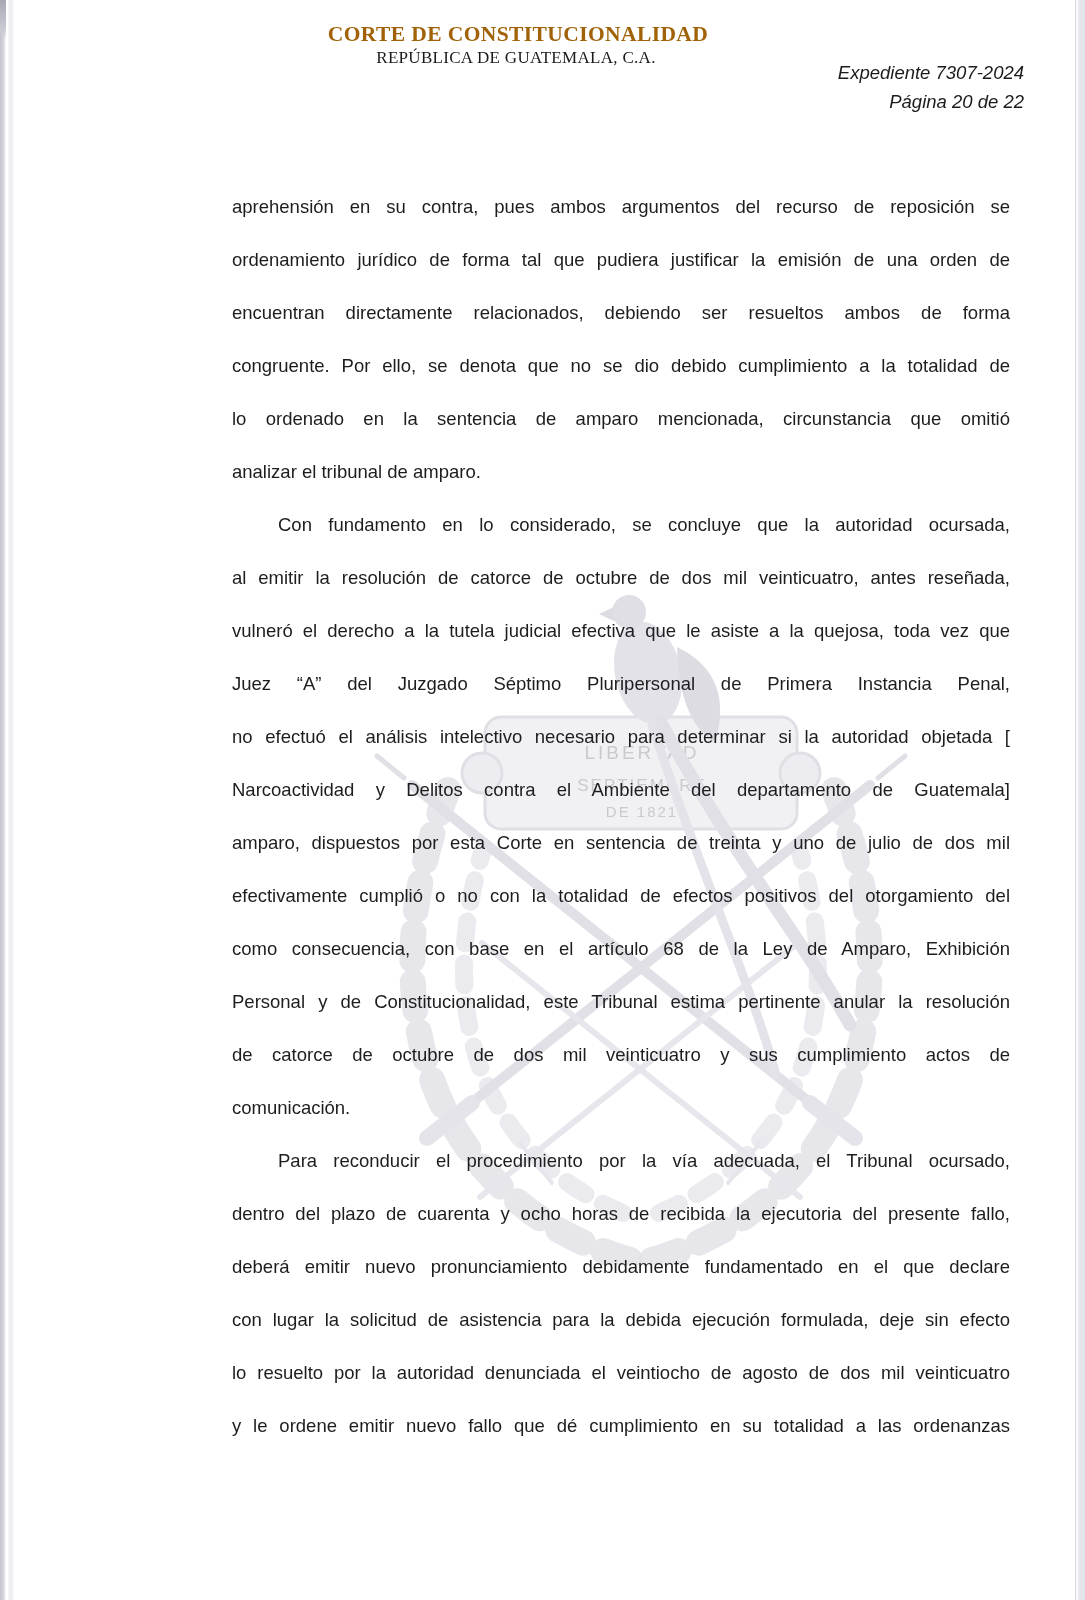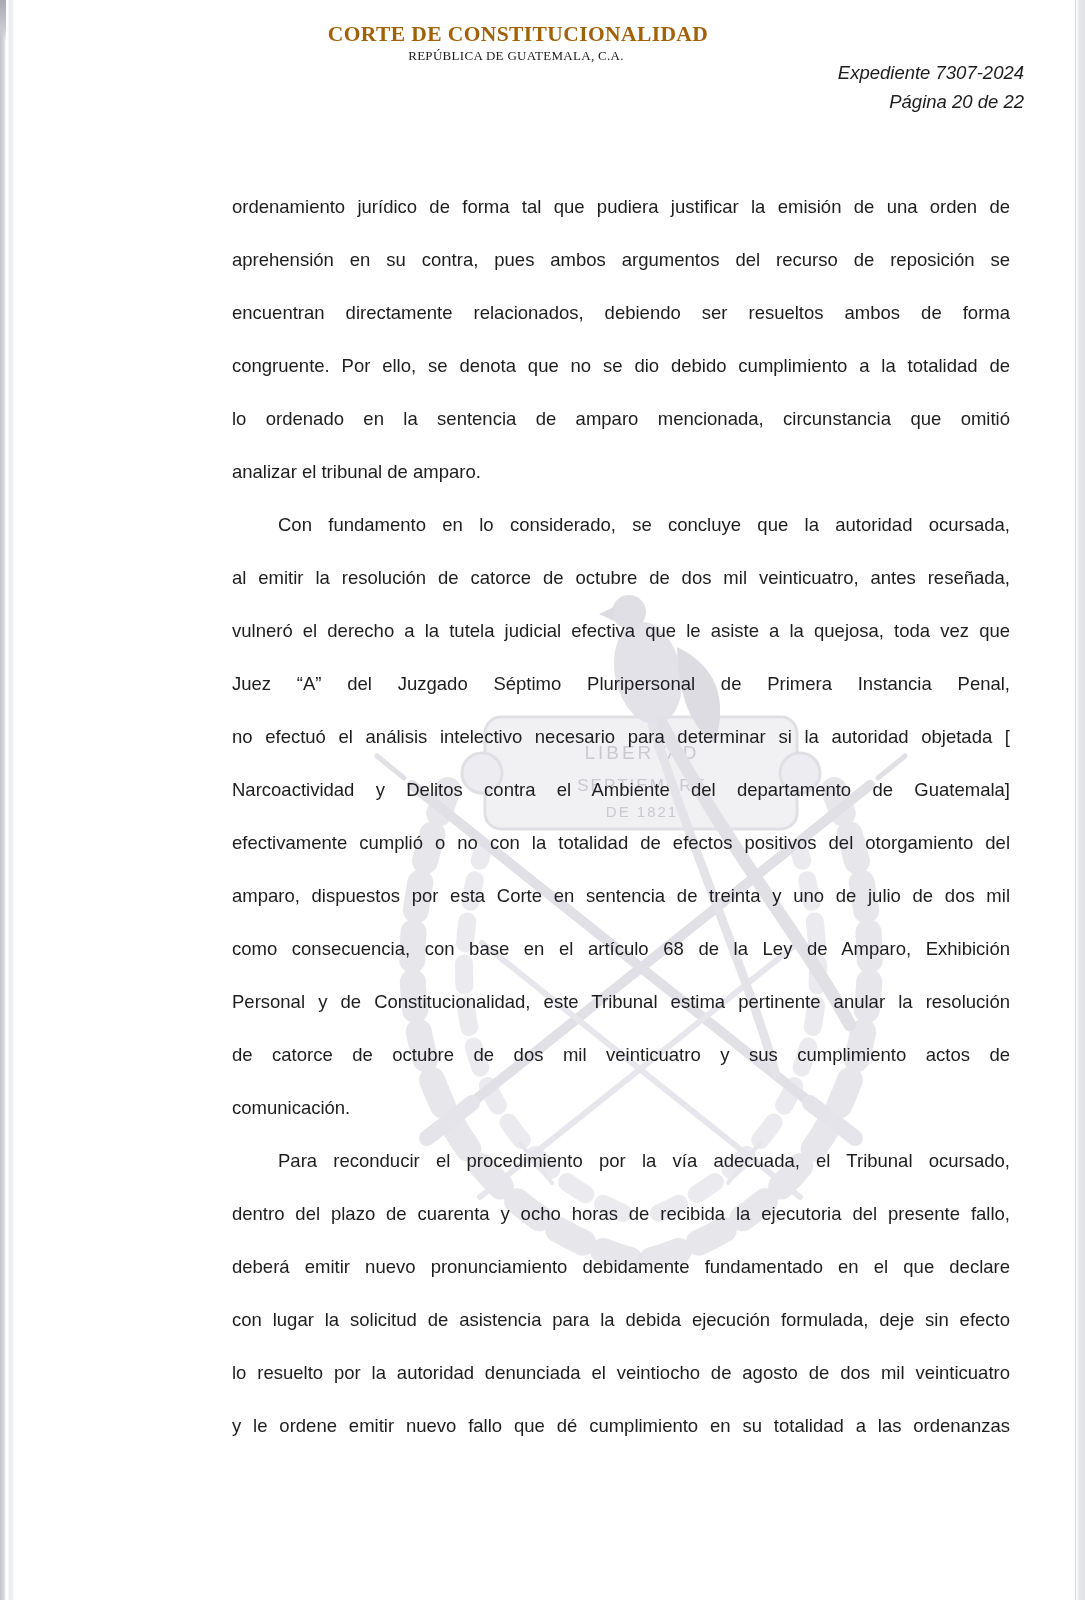--- a/index.html
+++ b/index.html
@@ -29,21 +29,21 @@
   
   .court-title{
     position:absolute;top:22px;left:518px;transform:translateX(-50%);
     font-family:"Liberation Serif","DejaVu Serif",serif;
     font-weight:700;font-size:21.5px;letter-spacing:.4px;
     color:#a16207;white-space:nowrap;
   }
   .court-subtitle{
     position:absolute;top:48px;left:516px;transform:translateX(-50%);
     font-family:"Liberation Serif","DejaVu Serif",serif;
-    font-size:13px;letter-spacing:.3px;color:#1a1a1a;white-space:nowrap;
+    font-size:17px;letter-spacing:.3px;color:#1a1a1a;white-space:nowrap;
   }
   .case-meta{
     position:absolute;top:58px;right:61px;
     text-align:right;font-style:italic;font-size:18.5px;line-height:29px;
     color:#1c1c1c;
   }
   
   .watermark{
     position:absolute;left:330px;top:555px;width:620px;height:710px;
     z-index:0;pointer-events:none;
@@ -123,34 +123,34 @@
   </svg>
 
   <div class="court-title">CORTE DE CONSTITUCIONALIDAD</div>
   <div class="court-subtitle">REPÚBLICA DE GUATEMALA, C.A.</div>
   <div class="case-meta">
     <div>Expediente 7307-2024</div>
     <div>Página 20 de 22</div>
   </div>
 
   <div class="doc-body">
+      <div class="line">aprehensión en su contra, pues ambos argumentos del recurso de reposición se</div>
       <div class="line">ordenamiento jurídico de forma tal que pudiera justificar la emisión de una orden de</div>
-      <div class="line">aprehensión en su contra, pues ambos argumentos del recurso de reposición se</div>
       <div class="line">encuentran directamente relacionados, debiendo ser resueltos ambos de forma</div>
       <div class="line">congruente. Por ello, se denota que no se dio debido cumplimiento a la totalidad de</div>
       <div class="line">lo ordenado en la sentencia de amparo mencionada, circunstancia que omitió</div>
       <div class="line end">analizar el tribunal de amparo.</div>
       <div class="line indent">Con fundamento en lo considerado, se concluye que la autoridad ocursada,</div>
       <div class="line">al emitir la resolución de catorce de octubre de dos mil veinticuatro, antes reseñada,</div>
       <div class="line">vulneró el derecho a la tutela judicial efectiva que le asiste a la quejosa, toda vez que</div>
       <div class="line">Juez “A” del Juzgado Séptimo Pluripersonal de Primera Instancia Penal,</div>
       <div class="line">no efectuó el análisis intelectivo necesario para determinar si la autoridad objetada [</div>
       <div class="line">Narcoactividad y Delitos contra el Ambiente del departamento de Guatemala]</div>
+      <div class="line">amparo, dispuestos por esta Corte en sentencia de treinta y uno de julio de dos mil</div>
       <div class="line">efectivamente cumplió o no con la totalidad de efectos positivos del otorgamiento del</div>
-      <div class="line">amparo, dispuestos por esta Corte en sentencia de treinta y uno de julio de dos mil</div>
       <div class="line">como consecuencia, con base en el artículo 68 de la Ley de Amparo, Exhibición</div>
       <div class="line">Personal y de Constitucionalidad, este Tribunal estima pertinente anular la resolución</div>
       <div class="line">de catorce de octubre de dos mil veinticuatro y sus cumplimiento actos de</div>
       <div class="line end">comunicación.</div>
       <div class="line indent">Para reconducir el procedimiento por la vía adecuada, el Tribunal ocursado,</div>
       <div class="line">dentro del plazo de cuarenta y ocho horas de recibida la ejecutoria del presente fallo,</div>
       <div class="line">deberá emitir nuevo pronunciamiento debidamente fundamentado en el que declare</div>
       <div class="line">con lugar la solicitud de asistencia para la debida ejecución formulada, deje sin efecto</div>
       <div class="line">lo resuelto por la autoridad denunciada el veintiocho de agosto de dos mil veinticuatro</div>
       <div class="line">y le ordene emitir nuevo fallo que dé cumplimiento en su totalidad a las ordenanzas</div>

